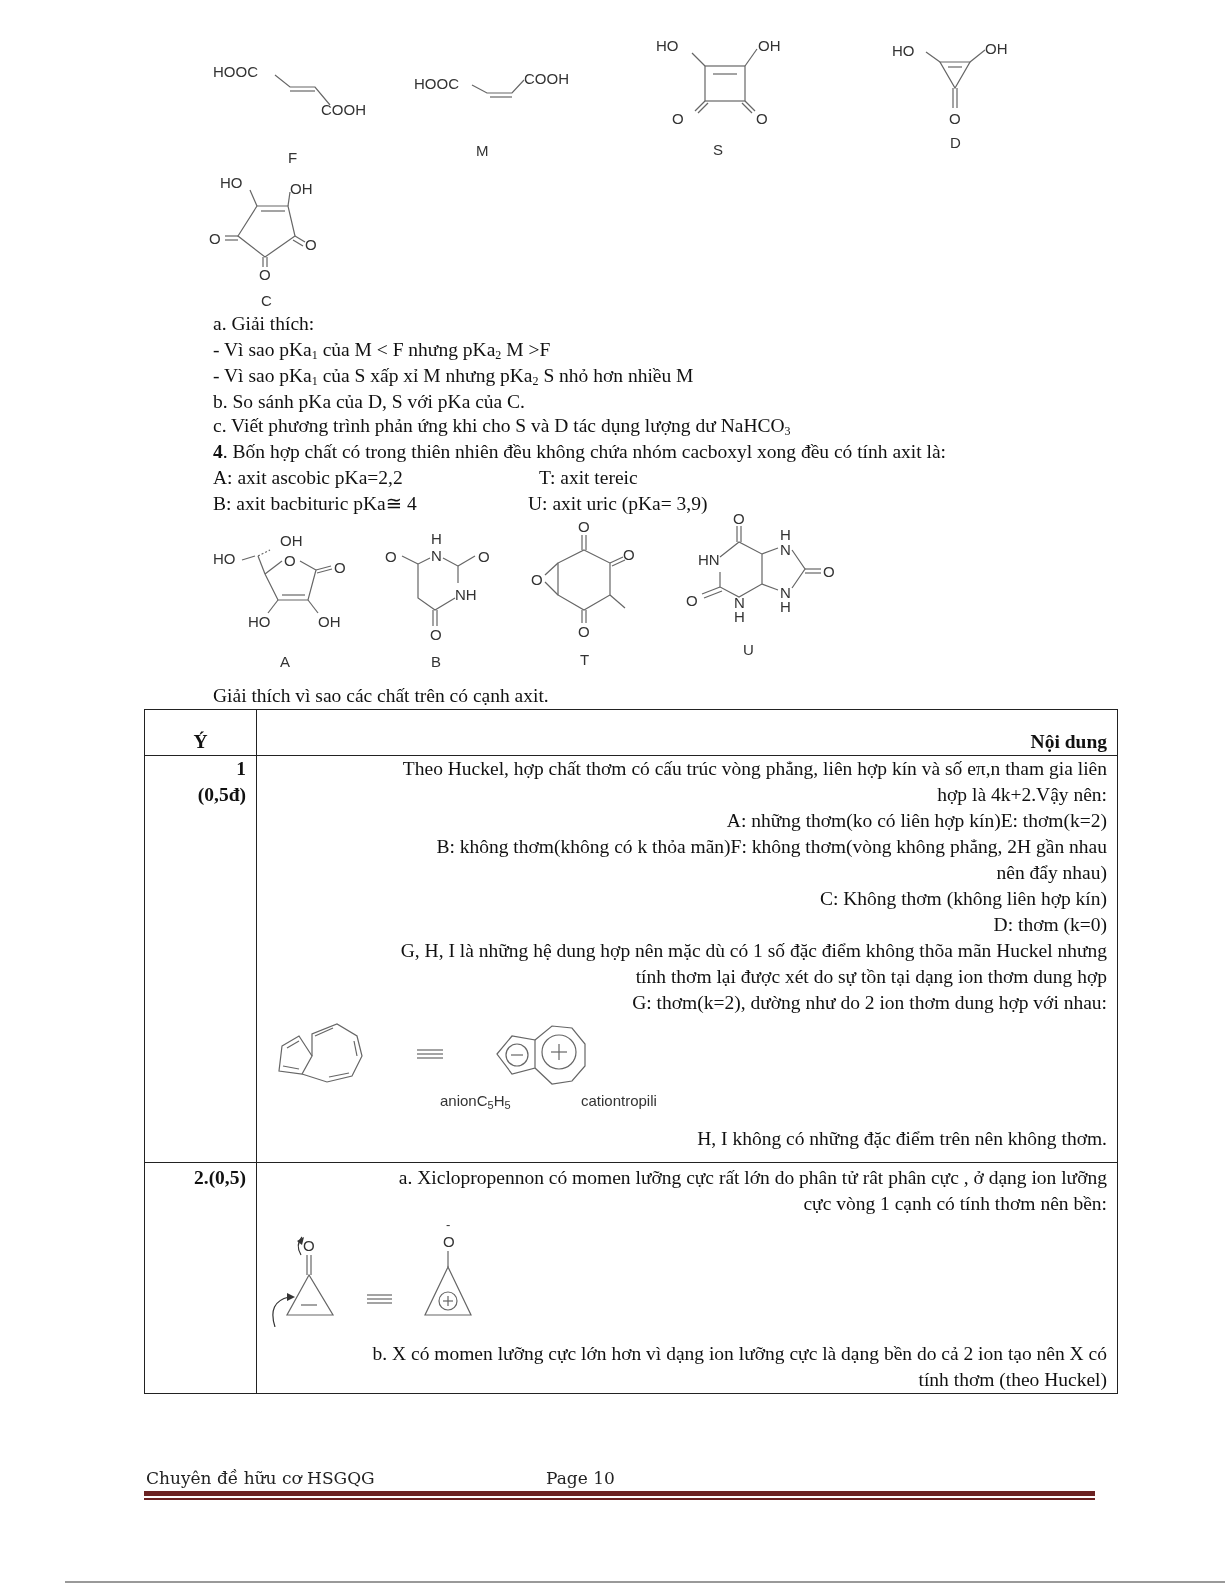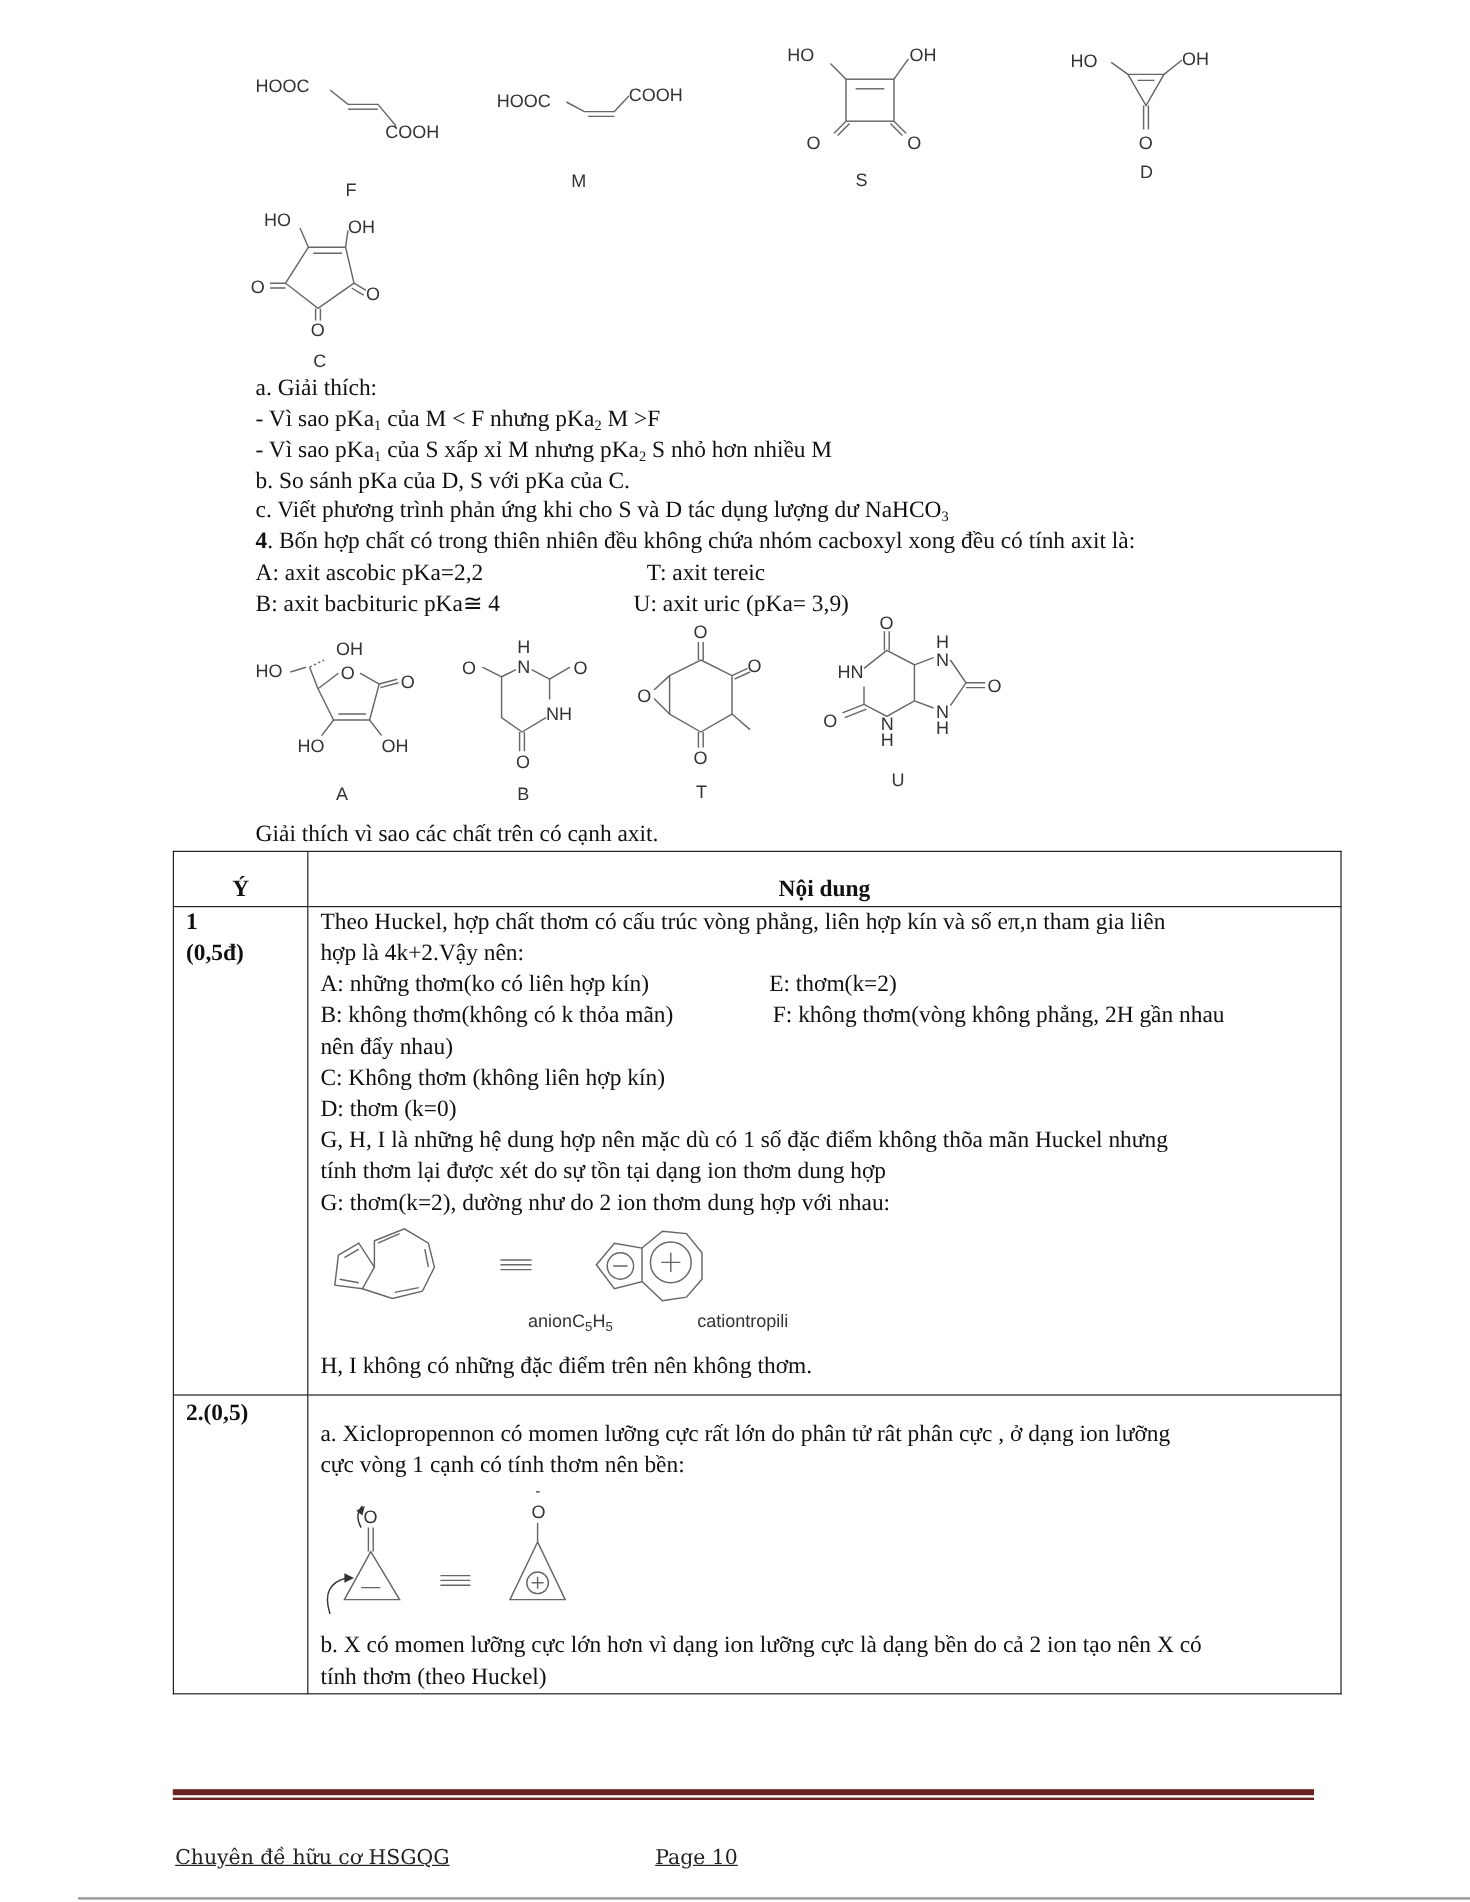--- a/index.html
+++ b/index.html
@@ -3,27 +3,27 @@
 <meta charset="utf-8">
 <style>
   html, body { margin:0; padding:0; background:#ffffff; }
   body { width:1225px; height:1585px; position:relative; overflow:hidden;
          font-family:"Liberation Serif","DejaVu Serif",serif; color:#111; }
   .abs { position:absolute; }
   svg text { font-family:"Liberation Sans","DejaVu Sans",sans-serif; fill:#333; }
   .line { position:absolute; left:213px; font-size:19.5px; line-height:26px; white-space:nowrap;font-family:Liberation Serif, serif; }
   sub { font-size:12px; vertical-align:-3px; line-height:0; }
   table.answer { position:absolute; left:144px; top:709px; width:974px; border-collapse:collapse; }
-  table.answer td, table.answer th { border:1.3px solid #222; vertical-align:top; font-size:19.5px; line-height:26px; padding:0 10px; }
+  table.answer td, table.answer th { border:1.3px solid #222; vertical-align:top; font-size:19.5px; line-height:26px; padding:0 10px;text-align:right; }
   table.answer th { font-weight:bold; height:45px; vertical-align:bottom; padding-bottom:0; }
   .col1 { width:91px; font-weight:bold; }
   .p { margin:0; }
   .footer-bar1 { position:absolute; left:144px; top:1491px; width:951px; height:5px; background:#6b2222; }
   .footer-bar2 { position:absolute; left:144px; top:1498px; width:951px; height:1.5px; background:#6b2222; }
-  .footer { position:absolute; top:1538px; font-family:"DejaVu Serif","Liberation Serif",serif; font-size:17px; color:#222;text-decoration:underline; }
+  .footer { position:absolute; top:1468px; font-family:"DejaVu Serif","Liberation Serif",serif; font-size:17px; color:#222; }
   .page-edge { position:absolute; left:65px; top:1581px; width:1160px; height:2px; background:#999; }
 </style>
 </head>
 <body>
 
 <svg class="abs" style="left:205px;top:55px" width="190" height="110">
   <text x="8" y="22" font-size="15">HOOC</text>
   <polyline points="70,20 85,32 110,32 125,50" fill="none" stroke="#666" stroke-width="1.2"></polyline>
   <line x1="85" y1="36" x2="110" y2="36" stroke="#666" stroke-width="1.2"></line>
   <text x="116" y="60" font-size="15">COOH</text>
@@ -219,21 +219,21 @@
         <line x1="284" y1="36" x2="300" y2="36" stroke="#666" stroke-width="1.2"></line>
         <line x1="292" y1="28" x2="292" y2="44" stroke="#666" stroke-width="1.2"></line>
         <text x="173" y="90" font-size="15"><tspan>anionC</tspan><tspan font-size="11" dy="3">5</tspan><tspan dy="-3">H</tspan><tspan font-size="11" dy="3">5</tspan></text>
         <text x="314" y="90" font-size="15">cationtropili</text>
       </svg>
       <p class="p" style="margin-top:10px">H, I không có những đặc điểm trên nên không thơm.</p>
     </td>
   </tr>
   <tr>
     <td class="col1" style="padding-top:2px">2.(0,5)</td>
-    <td style="padding-top:20px">
+    <td style="padding-top:2px">
       <p class="p">a. Xiclopropennon có momen lưỡng cực rất lớn do phân tử rât phân cực , ở dạng ion lưỡng</p>
       <p class="p">cực vòng 1 cạnh có tính thơm nên bền:</p>
       <svg width="260" height="110" style="display:block">
         <text x="36" y="34" font-size="15">O</text>
         <path d="M34,38 Q28,28 35,20" fill="none" stroke="#333" stroke-width="1.2"></path>
         <polygon points="30,24 37,20 35,28" fill="#333"></polygon>
         <line x1="40" y1="38" x2="40" y2="58" stroke="#666" stroke-width="1.2"></line>
             <line x1="44" y1="38" x2="44" y2="58" stroke="#666" stroke-width="1.2"></line>
         <polygon points="42,58 20,98 66,98" fill="none" stroke="#666" stroke-width="1.2"></polygon>
         <line x1="34" y1="88" x2="50" y2="88" stroke="#666" stroke-width="1.2"></line>

